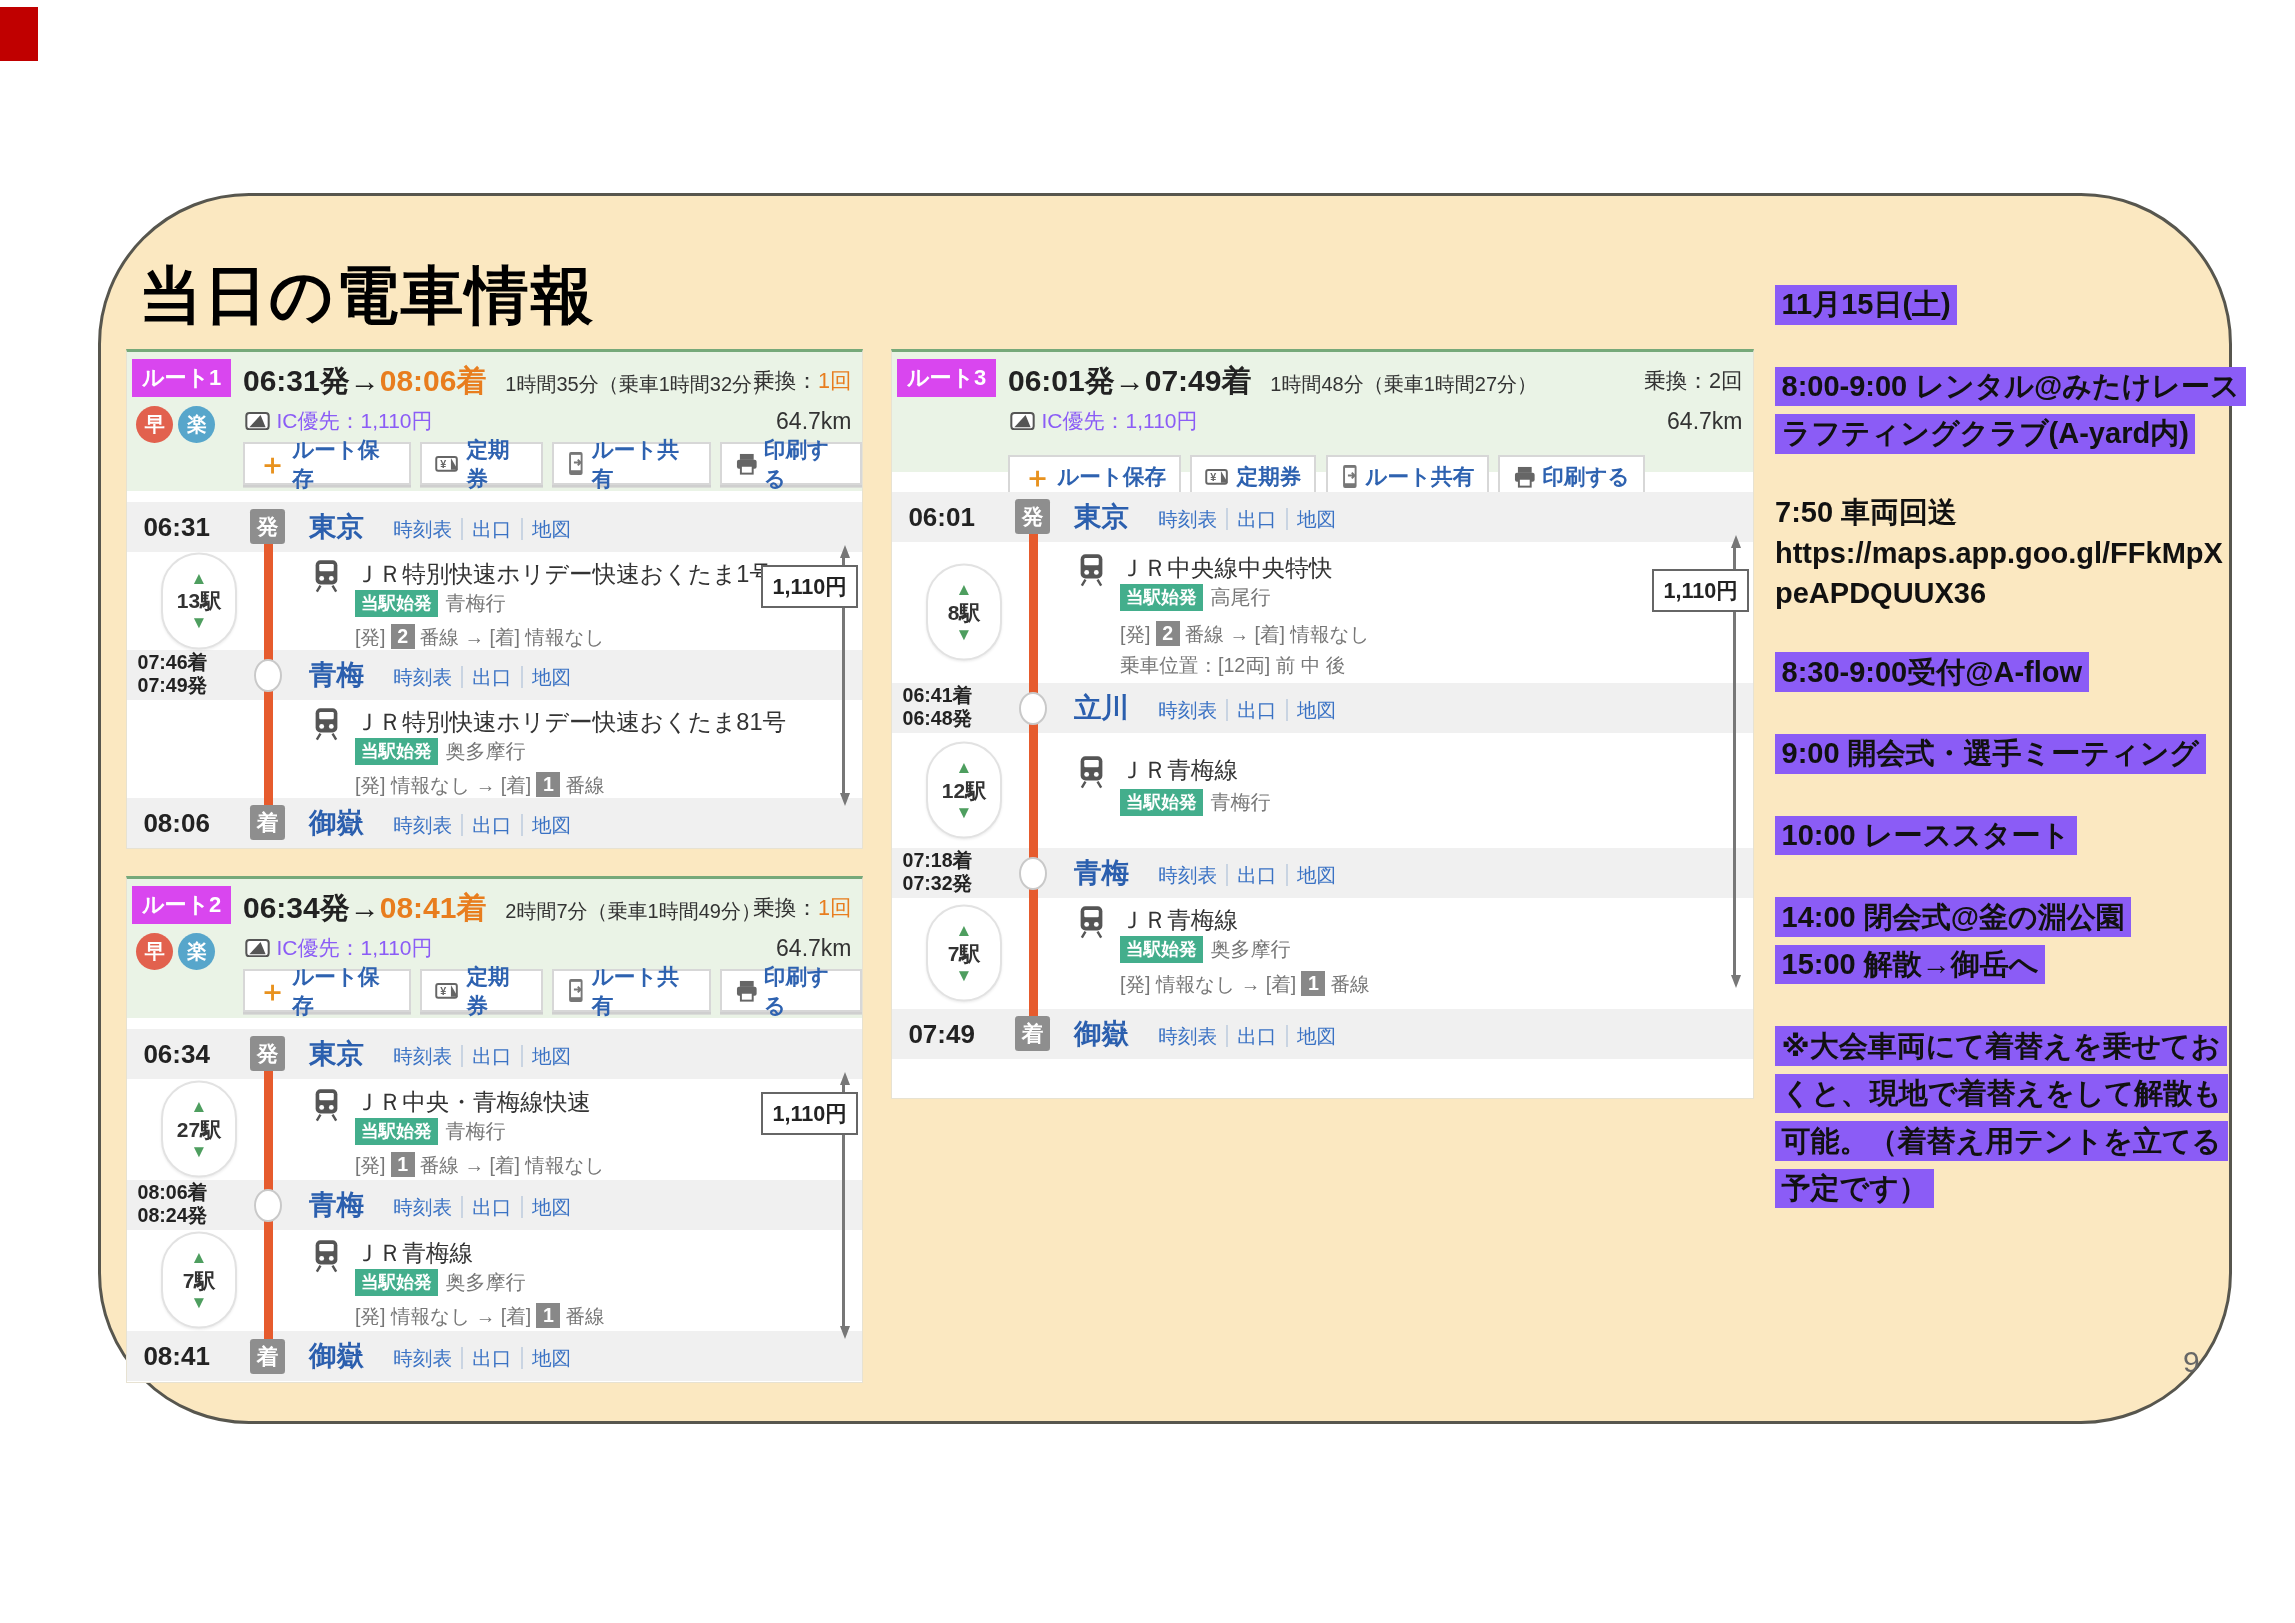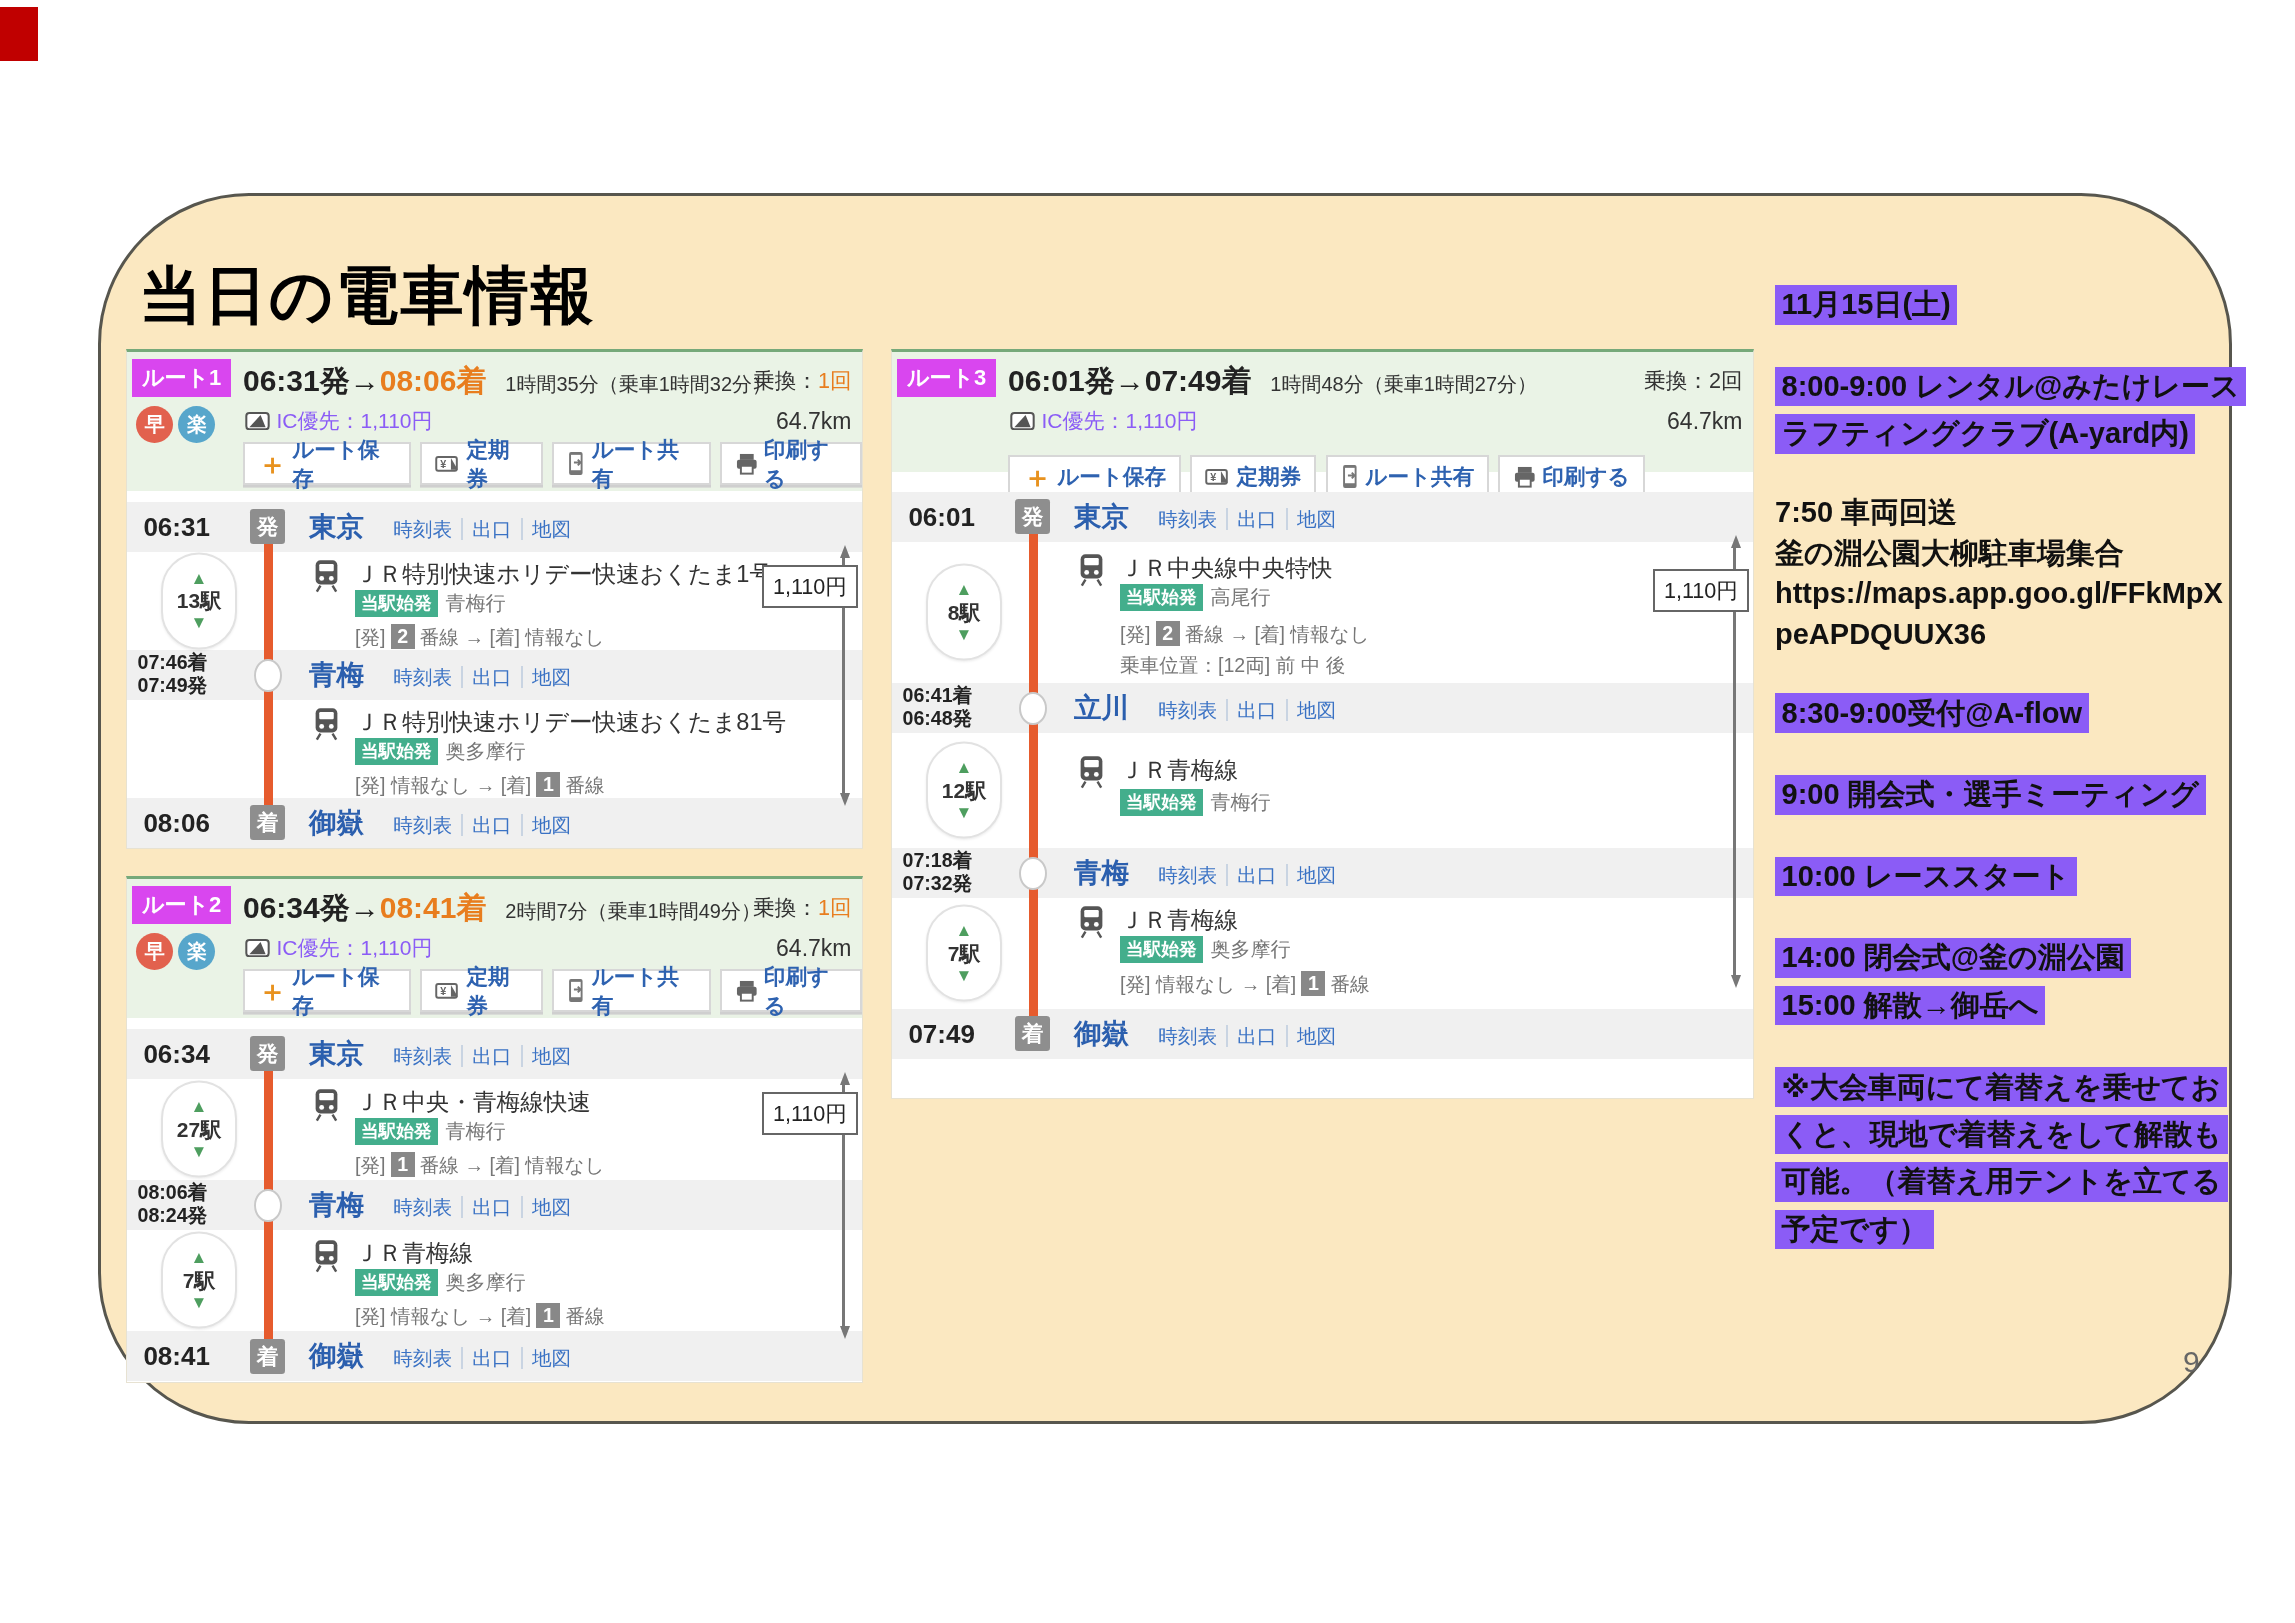--- a/index.html
+++ b/index.html
@@ -68,21 +68,21 @@
   .obadge{background:#43ae8c;color:#fff;font-size:17.7px;padding:3.3px 5.9px;font-weight:bold}
   .dest{color:#777;font-size:20px;margin-left:7.9px}
   .pline{position:absolute;left:228px;font-size:19.6px;color:#777}
   .pnum{background:#888;color:#fff;padding:1.3px 6.5px;font-weight:bold;margin:0 5.2px}
   .posline{position:absolute;left:228px;font-size:19.6px;color:#777}
 
   .fline{position:absolute;right:17px;width:2.6px;background:#777;z-index:1}
   .farr{position:absolute;right:12.4px;width:0;height:0;border-left:5.9px solid transparent;border-right:5.9px solid transparent;z-index:1}
   .fup{border-bottom:13px solid #777}
   .fdn{border-top:13px solid #777}
-  .fbox{position:absolute;right:3.9px;background:#fff;border:2.6px solid #666;font-size:21.6px;font-weight:normal;
+  .fbox{position:absolute;right:3.9px;background:#fff;border:2.6px solid #666;font-size:21.6px;font-weight:bold;
         color:#222;padding:5.2px 9.2px;z-index:3;white-space:nowrap}
 
   
   .sidebar{position:absolute;left:1775px;top:285px;width:458px}
   .sgroup{margin-bottom:42px}
   .sline{font-size:29px;font-weight:bold;color:#111;line-height:33px;margin-bottom:7.9px;white-space:nowrap}
   .sgroup.hl .sline{background:#8b5cf6;display:table;padding:3.3px 6.5px}
 </style>
 </head>
 <body>
@@ -484,21 +484,20 @@
 <div class="sidebar">
   <div class="sgroup hl">
     <div class="sline">11月15日(土)</div>
   </div>
   <div class="sgroup hl">
     <div class="sline">8:00-9:00 レンタル@みたけレース</div>
     <div class="sline">ラフティングクラブ(A-yard内)</div>
   </div>
   <div class="sgroup">
     <div class="sline">7:50 車両回送</div>
-    <div class="sline">釜の淵公園大柳駐車場集合</div>
     <div class="sline">https://maps.app.goo.gl/FFkMpX</div>
     <div class="sline">peAPDQUUX36</div>
   </div>
   <div class="sgroup hl">
     <div class="sline">8:30-9:00受付@A-flow</div>
   </div>
   <div class="sgroup hl">
     <div class="sline">9:00 開会式・選手ミーティング</div>
   </div>
   <div class="sgroup hl">

